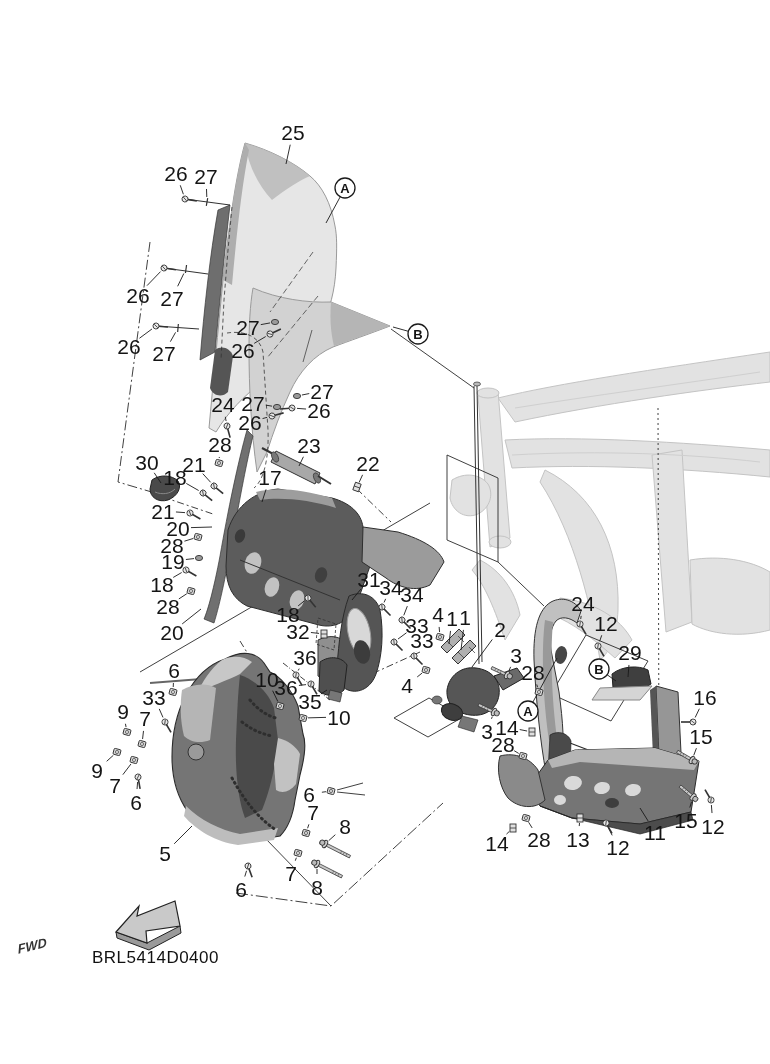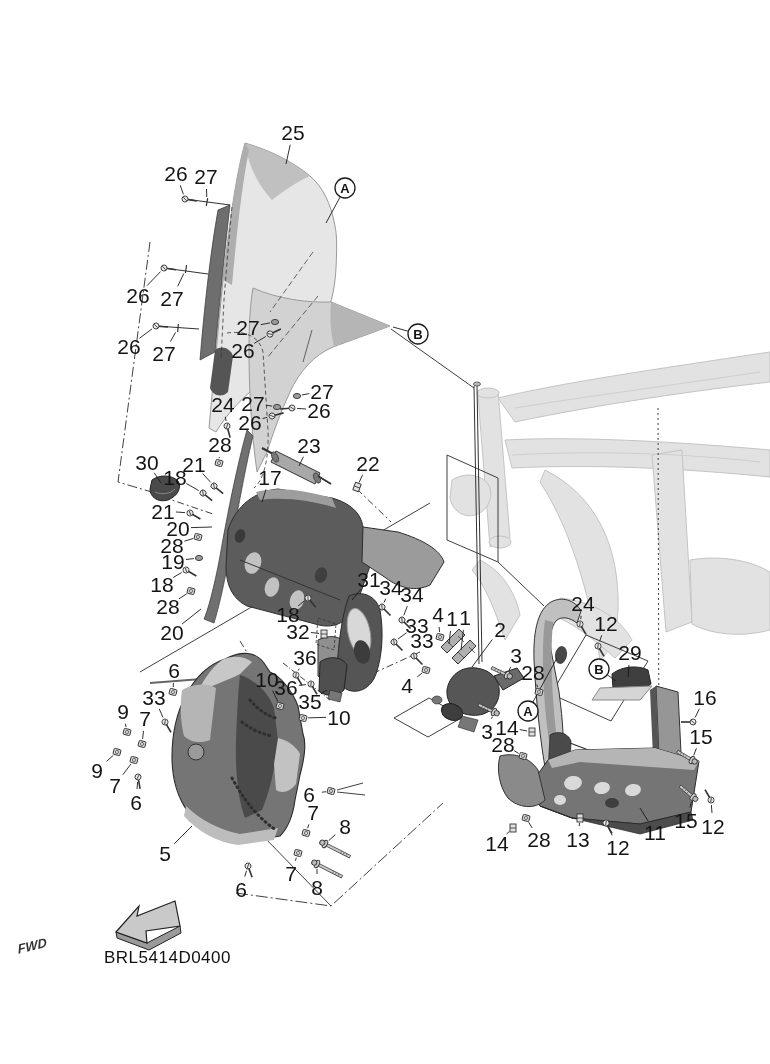--- a/index.html
+++ b/index.html
@@ -1,19 +1,19 @@
 <!DOCTYPE html>
 <html><head>
 <meta charset="utf-8">
 <style>
   html,body{margin:0;padding:0;background:#ffffff;}
   .page{position:relative;width:770px;height:1064px;background:#ffffff;overflow:hidden;
         font-family:"Liberation Sans", sans-serif;}
   svg{position:absolute;left:0;top:0;}
-  .part-code{position:absolute;left:104px;top:948px;font-size:17px;color:#111;
+  .part-code{position:absolute;left:92px;top:948px;font-size:17px;color:#111;
              letter-spacing:0.5px;font-family:"Liberation Sans", sans-serif;}
   text{font-family:"Liberation Sans", sans-serif;}
 </style>
 </head>
 <body>
 
 <div class="page">
 <svg id="art" width="770" height="1064" viewBox="0 0 770 1064">
 
   <g stroke="#c4c4c4" stroke-width="1" fill="#e2e2e2">

